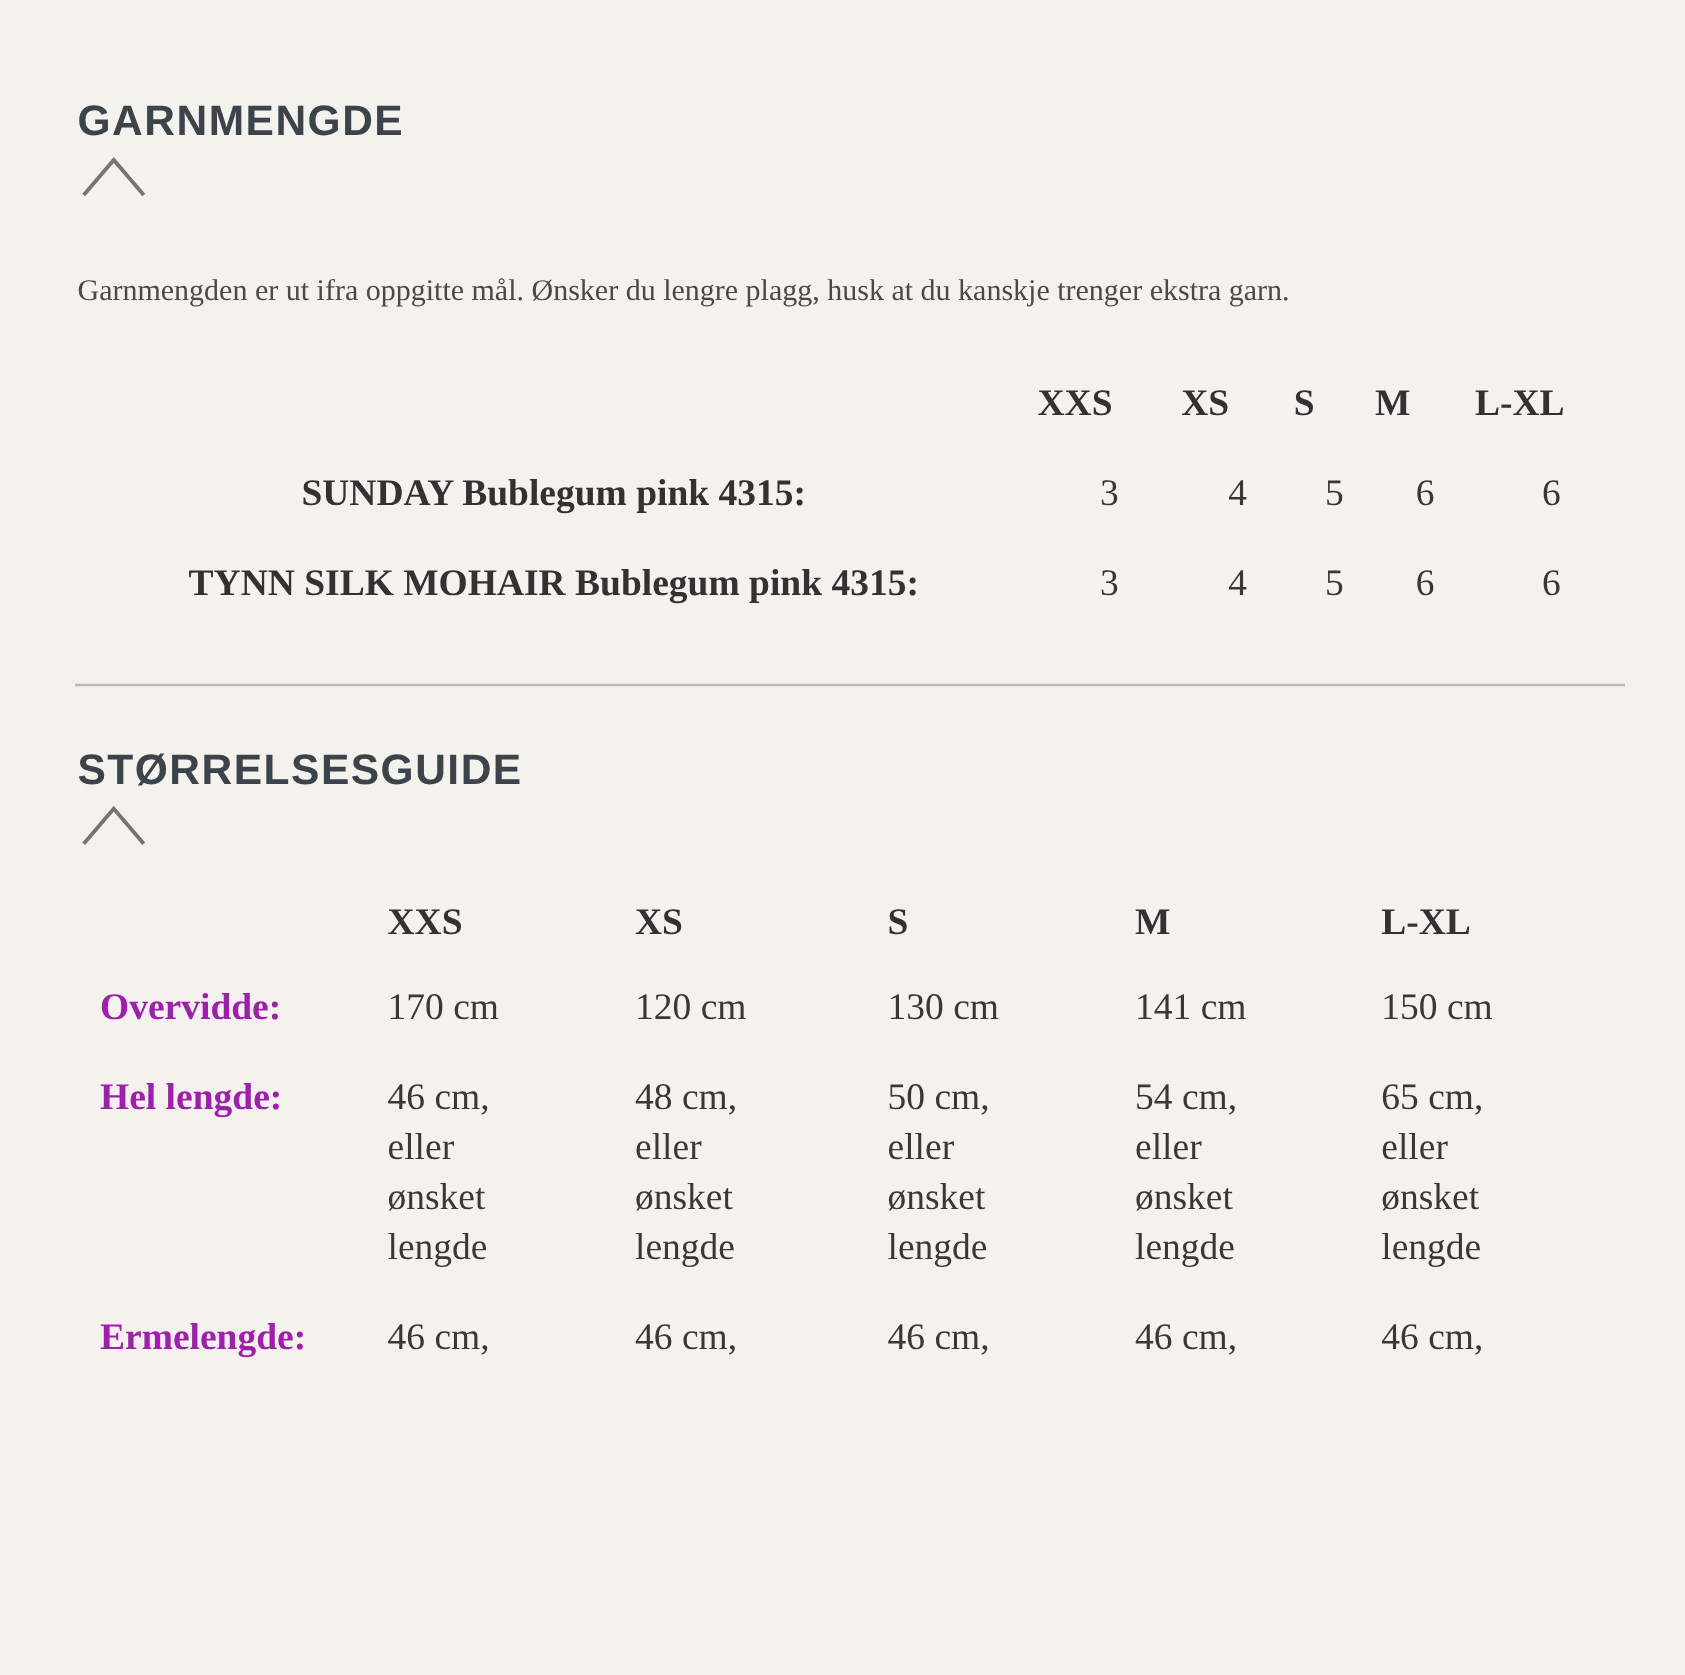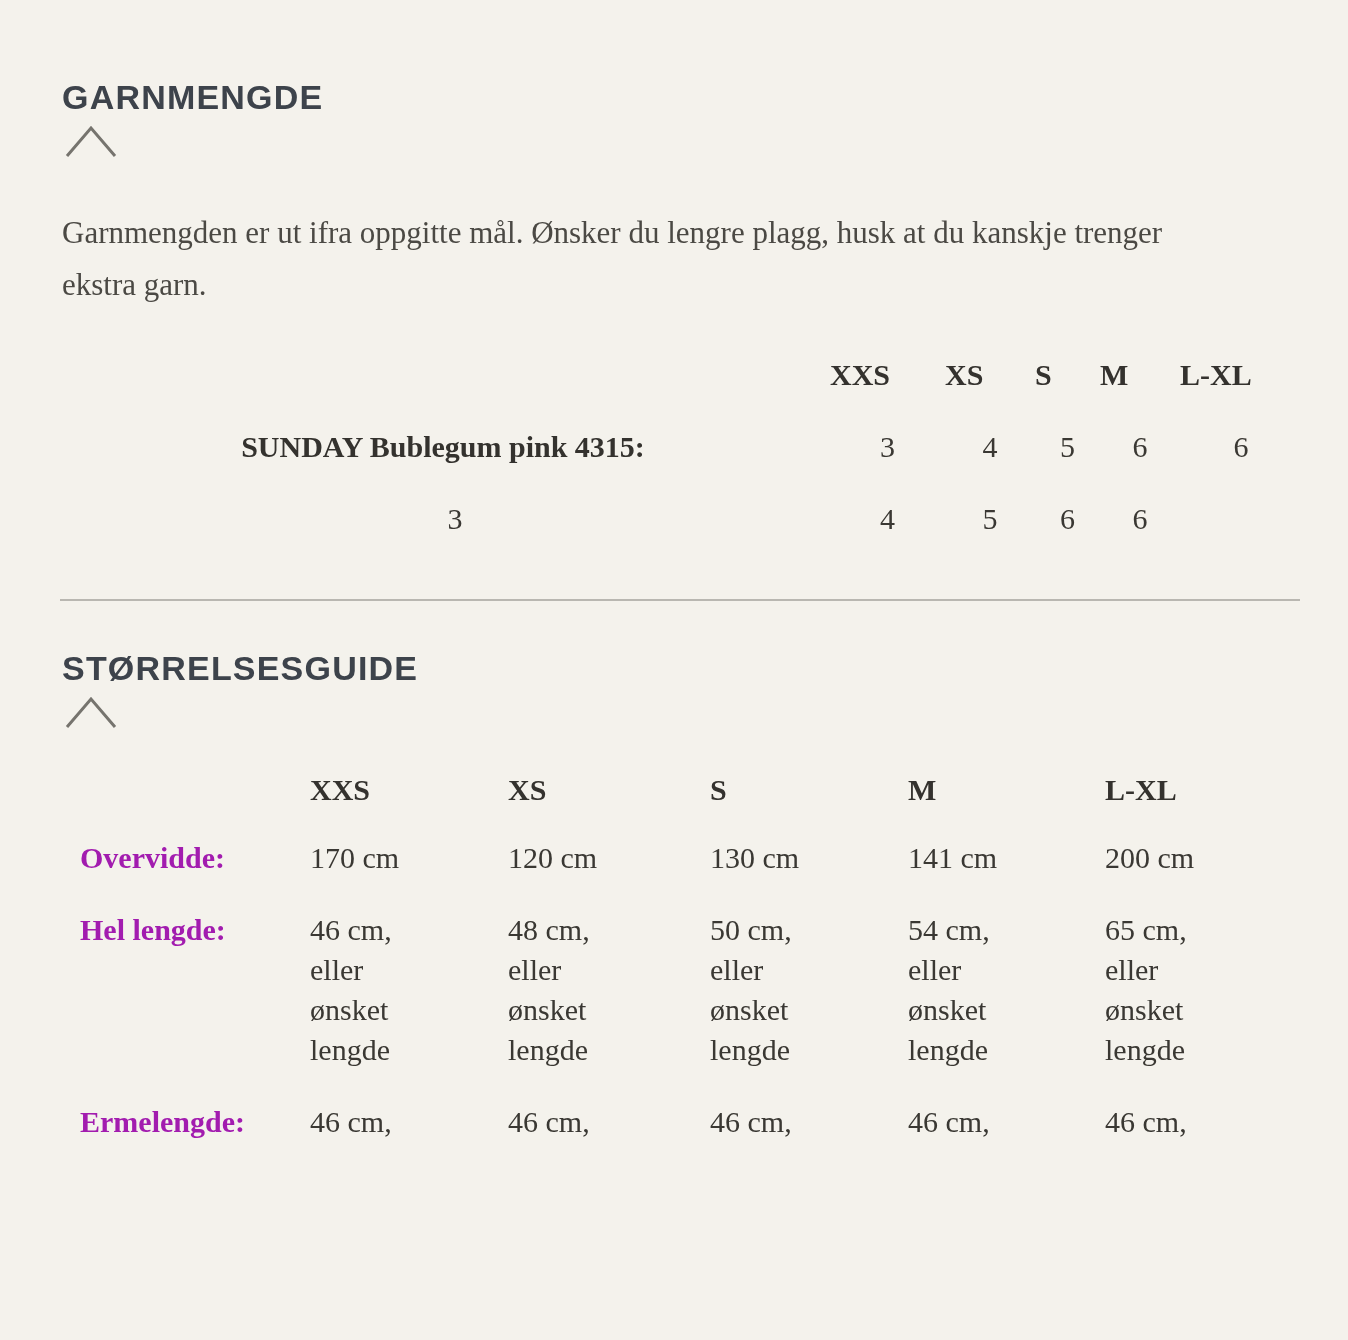--- a/index.html
+++ b/index.html
@@ -29,21 +29,21 @@
     color: #3d434b;
     margin: 0;
   }
   .chevron-wrap {
     width: 56px;
     height: 36px;
     margin: 7px 0 0 1px;
     cursor: pointer;
   }
   .desc {
-    font-size: 31px;
+    font-size: 24px;
     line-height: 52px;
     color: #4b4944;
     max-width: 1130px;
     margin: 48px 0 0 0;
   }
   
   .t1 {
     margin-top: 44px;
     font-size: 30px;
     color: #3a3833;
@@ -116,20 +116,21 @@
       <div class="t1-row">
         <div class="row-label">SUNDAY Bublegum pink 4315:</div>
         <div>3</div>
         <div>4</div>
         <div>5</div>
         <div>6</div>
         <div>6</div>
       </div>
 
       <div class="t1-row">
+        <div class="row-label">TYNN SILK MOHAIR Bublegum pink 4315:</div>
         <div>3</div>
         <div>4</div>
         <div>5</div>
         <div>6</div>
         <div>6</div>
       </div>
     </div>
   </section>
 
   <hr class="divider">
@@ -155,21 +156,21 @@
         <div>M</div>
         <div>L-XL</div>
       </div>
 
       <div class="t2-row row-overvidde">
         <div class="row-label">Overvidde:</div>
         <div>170 cm</div>
         <div>120 cm</div>
         <div>130 cm</div>
         <div>141 cm</div>
-        <div>200 cm</div>
+        <div>150 cm</div>
       </div>
 
       <div class="t2-row row-hel">
         <div class="row-label">Hel lengde:</div>
         <div class="cell-narrow">46 cm, eller ønsket lengde</div>
         <div class="cell-narrow">48 cm, eller ønsket lengde</div>
         <div class="cell-narrow">50 cm, eller ønsket lengde</div>
         <div class="cell-narrow">54 cm, eller ønsket lengde</div>
         <div class="cell-narrow">65 cm, eller ønsket lengde</div>
       </div>

